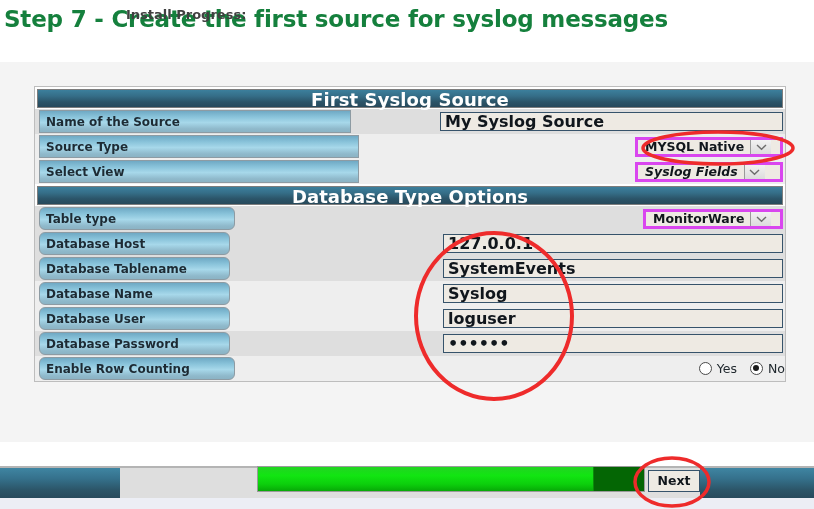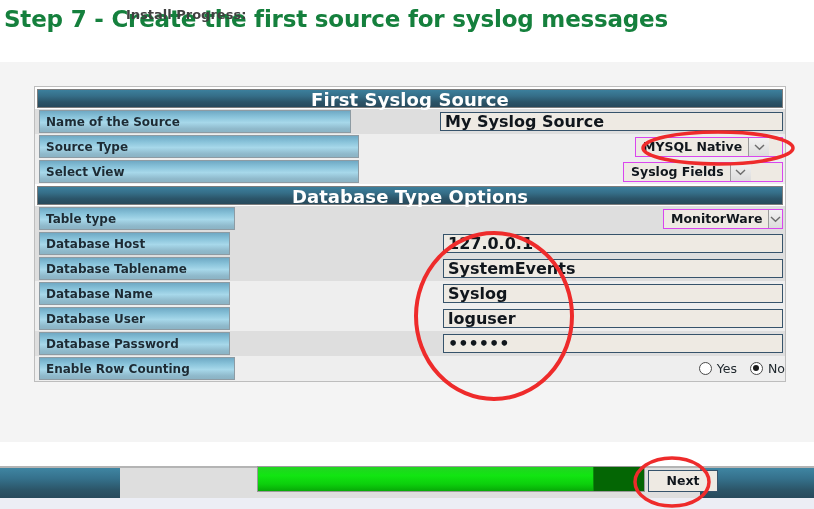--- a/index.html
+++ b/index.html
@@ -93,21 +93,21 @@
     align-items: center;
     flex: 1 1 auto;
     box-sizing: border-box;
     position: relative;
     padding-right: 2px;
   }
 
   
   .sec1 .cell-label { width: 320px; }
   
-  .sec2 .cell-label { width: 196px; }
+  .sec2 .cell-label { width: 196px; border-radius: 6px; }
 
   
   .text-input {
     height: 19px;
     line-height: 19px;
     box-sizing: border-box;
     border: 1px solid #36536b;
     background: #eeeae3;
     font-family: "DejaVu Sans", "Liberation Sans", sans-serif;
     font-size: 16px;
@@ -117,21 +117,21 @@
     outline: none;
   }
   #input-source-name { width: 343px; margin-left: 88px; }
   .db-input { width: 340px; margin-left: 212px; }
 
   
   .select-wrap {
     display: inline-flex;
     align-items: stretch;
     height: 20px;
-    border: 1px solid #d946ef;
+    border: 3px solid #d946ef;
     background: #eeeae3;
     box-sizing: border-box;
     position: absolute;
     right: 2px;
   }
   .select-text {
     display: flex;
     align-items: center;
     justify-content: flex-start;
     padding: 0 6px 0 7px;
@@ -144,22 +144,22 @@
     width: 20px;
     border-left: 1px solid #9a9a9a;
     background: linear-gradient(to bottom, #f2f2f2 0%, #dcdcdc 100%);
     display: flex;
     align-items: center;
     justify-content: center;
   }
   .select-arrow svg { display: block; }
 
   #select-source-type { width: 148px; }
-  #select-view        { width: 160px; }
-  #select-table-type  { width: 120px; }
+  #select-view        { width: 148px; font-style: italic; }
+  #select-table-type  { width: 140px; }
 
   
   .radio-group {
     position: absolute;
     right: 0px;
     display: flex;
     align-items: center;
     gap: 5px;
     font-size: 12.5px;
     color: #20282e;
@@ -233,21 +233,21 @@
     height: 100%;
     background: linear-gradient(to bottom, #22d422 0%, #12e512 35%, #0ccf0c 72%, #07a907 100%);
     border-right: 1px solid #0a8c0a;
     box-sizing: border-box;
   }
 
   #next-button {
     position: absolute;
     left: 648px;
     top: 470px;
-    width: 70px;
+    width: 52px;
     height: 22px;
     background: #eeeae3;
     border: 1px solid #36536b;
     box-sizing: border-box;
     font-family: "DejaVu Sans", "Liberation Sans", sans-serif;
     font-size: 12.5px;
     font-weight: bold;
     color: #10161c;
     text-align: center;
     line-height: 20px;

